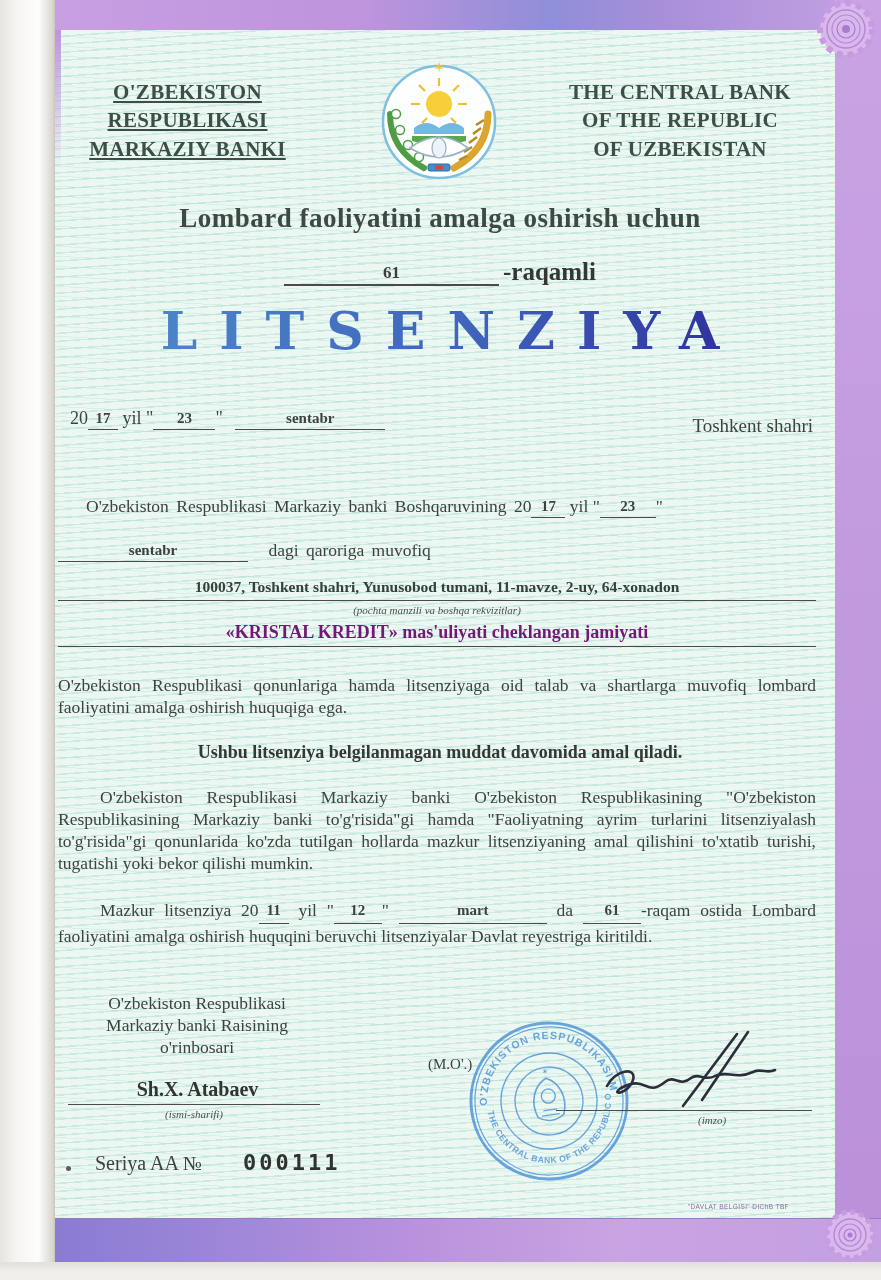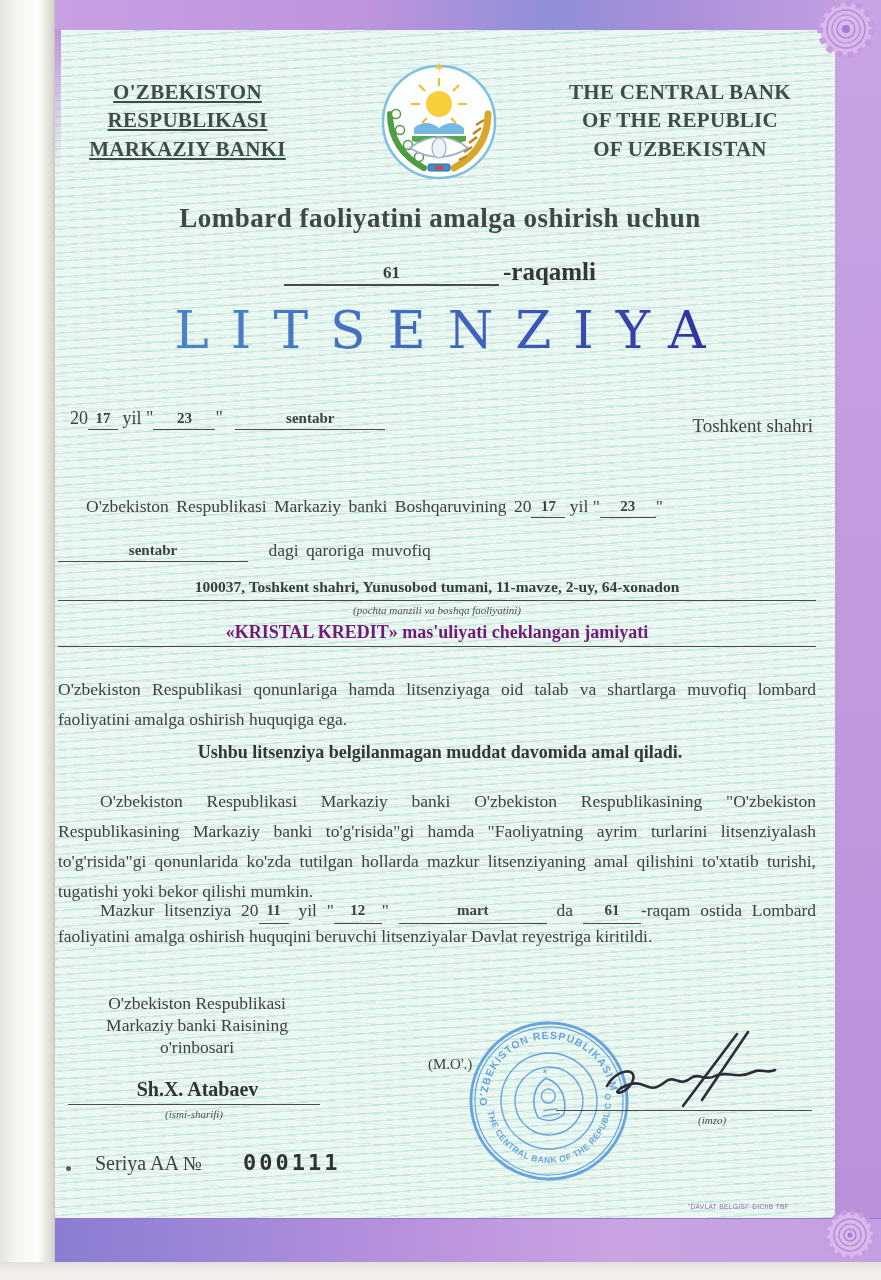--- a/index.html
+++ b/index.html
@@ -49,32 +49,32 @@
     background-color:#ecf7f2;
     background-image:
       repeating-linear-gradient(-4deg, rgba(125,205,188,.30) 0 1.5px, rgba(0,0,0,0) 1.5px 8px),
       repeating-linear-gradient(3deg, rgba(125,205,195,.18) 0 1px, rgba(0,0,0,0) 1px 10px);
   }
 
   .abs { position:absolute; }
   .center { text-align:center; }
   .pre { white-space:pre-line; }
   .b { font-weight:bold; }
-  .body-text { font-size:17.5px; line-height:30px; color:#3e423f; text-align:justify; }
+  .body-text { font-size:17.5px; line-height:22px; color:#3e423f; text-align:justify; }
   .caption { font-size:11px; font-style:italic; color:#4a4f4b; }
 
   .org { font-size:21px; font-weight:bold; color:#3c4f46; line-height:1.35; letter-spacing:.3px; }
   .subtitle { font-size:27px; font-weight:bold; color:#3d4a44; letter-spacing:.5px; }
 
   .fill { display:inline-block; border-bottom:1.4px solid #4a4a4a; text-align:center;
           font-weight:bold; vertical-align:baseline; }
   .fill .v { position:relative; top:-1px; font-size:15px; }
 
   .big-title {
-    font-size:52px; font-weight:normal; letter-spacing:22px; font-family:"DejaVu Serif","Liberation Serif",serif;
+    font-size:52px; font-weight:bold; letter-spacing:22px; font-family:"DejaVu Serif","Liberation Serif",serif;
     background:linear-gradient(90deg,#4c86c9 0%,#3f64bc 55%,#2f2f9d 100%);
     -webkit-background-clip:text; background-clip:text; color:transparent;
   }
 
   .rule { position:absolute; border-top:1px solid #4c4c4c; }
 
   .serial-label { font-size:20px; color:#3e423f; }
   .serial-number { font-family:"DejaVu Sans Mono","Liberation Mono",monospace; font-weight:bold;
                    font-size:22px; letter-spacing:3px; color:#2f3330; }
   .dot { position:absolute; width:5px; height:5px; border-radius:50%; background:#5c5c58; }
@@ -171,21 +171,21 @@
     <span style="margin-left:28px; word-spacing:3px;">O'zbekiston Respublikasi Markaziy banki Boshqaruvining 20</span><span class="fill" style="width:34px;"><span class="v">17</span></span>
     <span>yil</span>
     <span>"</span><span class="fill" style="width:56px;"><span class="v">23</span></span><span>"</span>
   </div>
   <div class="abs" style="left:58px; top:540px; width:758px; font-size:17.5px; color:#3e423f;">
     <span class="fill" style="width:190px;"><span class="v">sentabr</span></span>
     <span style="word-spacing:3px;margin-left:16px;">dagi qaroriga muvofiq</span>
   </div>
 
   <div class="abs center b" style="left:58px; top:578px; width:758px; font-size:15.5px; color:#34403a; border-bottom:1.4px solid #4a4a4a; padding-bottom:4px;">100037, Toshkent shahri, Yunusobod tumani, 11-mavze, 2-uy, 64-xonadon</div>
-  <div class="abs center caption" style="left:58px; top:604px; width:758px;">(pochta manzili va boshqa faoliyatini)</div>
+  <div class="abs center caption" style="left:58px; top:604px; width:758px;">(pochta manzili va boshqa rekvizitlar)</div>
 
   <div class="abs center b" style="left:58px; top:622px; width:758px; font-size:18px; color:#701a75; border-bottom:1.4px solid #4a4a4a; padding-bottom:3px;">«KRISTAL KREDIT» mas'uliyati cheklangan jamiyati</div>
 
   <div class="abs body-text" style="left:58px; top:674px; width:758px;">O'zbekiston Respublikasi qonunlariga hamda litsenziyaga oid talab va shartlarga muvofiq lombard faoliyatini amalga oshirish huquqiga ega.</div>
 
   <div class="abs center b" style="left:55px; top:742px; width:770px; font-size:18px; color:#333832;">Ushbu litsenziya belgilanmagan muddat davomida amal qiladi.</div>
 
   <div class="abs body-text" style="left:58px; top:786px; width:758px; text-indent:42px;">O'zbekiston Respublikasi Markaziy banki O'zbekiston Respublikasining "O'zbekiston Respublikasining Markaziy banki to'g'risida"gi hamda "Faoliyatning ayrim turlarini litsenziyalash to'g'risida"gi qonunlarida ko'zda tutilgan hollarda mazkur litsenziyaning amal qilishini to'xtatib turishi, tugatishi yoki bekor qilishi mumkin.</div>
 
   <div class="abs body-text" style="left:58px; top:898px; width:758px; line-height:24px;">

